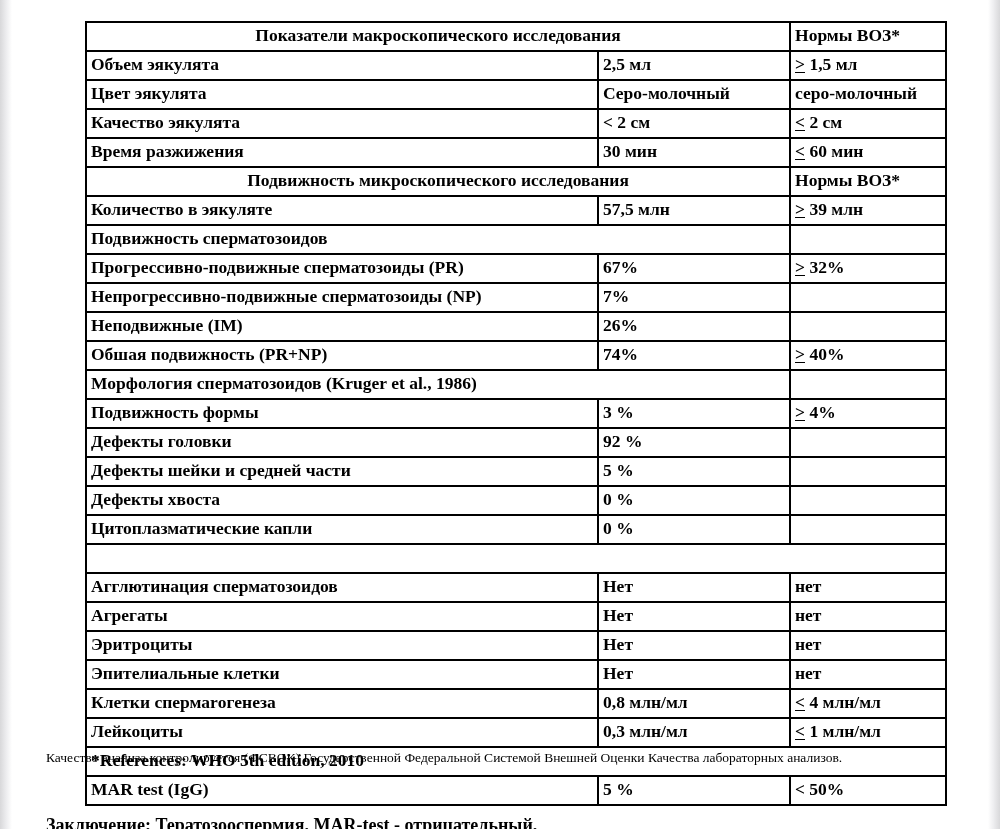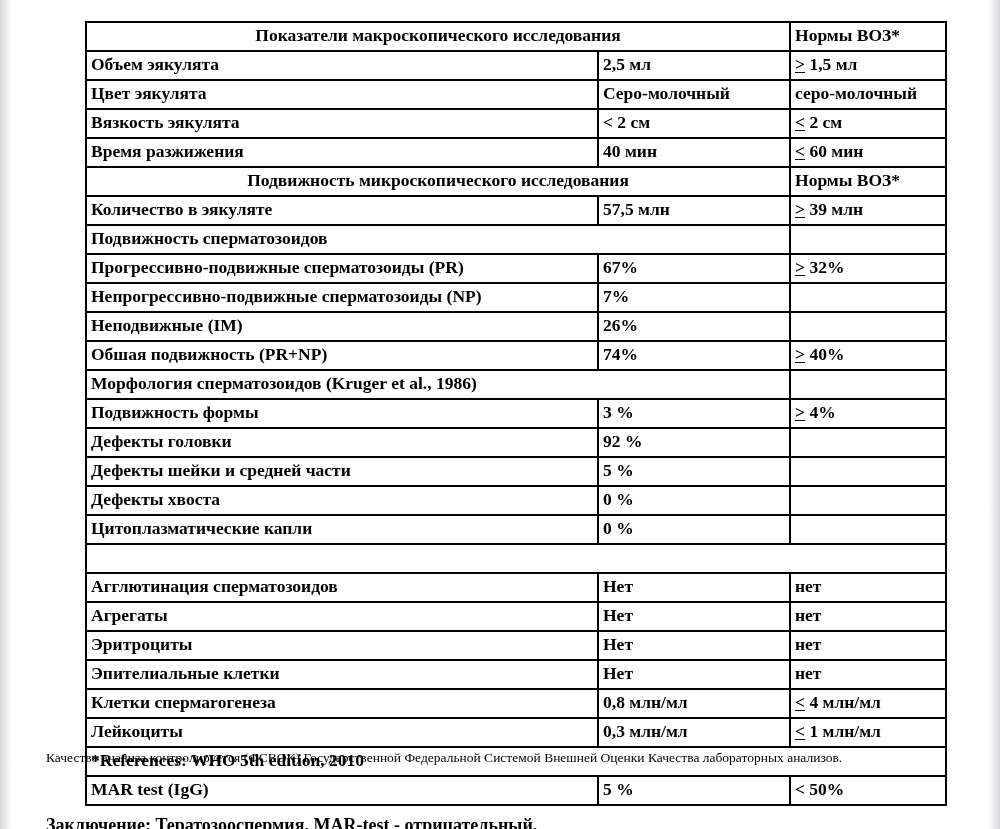--- a/index.html
+++ b/index.html
@@ -121,27 +121,27 @@
           <td>Объем эякулята</td>
           <td>2,5 мл</td>
           <td><span class="ge">&gt;</span> 1,5 мл</td>
         </tr>
         <tr>
           <td>Цвет эякулята</td>
           <td>Серо-молочный</td>
           <td>серо-молочный</td>
         </tr>
         <tr>
-          <td>Вязкость эякулята</td>
+          <td>Качество эякулята</td>
           <td>&lt; 2 см</td>
           <td><span class="le">&lt;</span> 2 см</td>
         </tr>
         <tr>
           <td>Время разжижения</td>
-          <td>40 мин</td>
+          <td>30 мин</td>
           <td><span class="le">&lt;</span> 60 мин</td>
         </tr>
         <tr>
           <td colspan="2" class="center">Подвижность микроскопического исследования</td>
           <td>Нормы ВОЗ*</td>
         </tr>
         <tr>
           <td>Количество в эякуляте</td>
           <td>57,5  млн</td>
           <td><span class="ge">&gt;</span> 39 млн</td>

